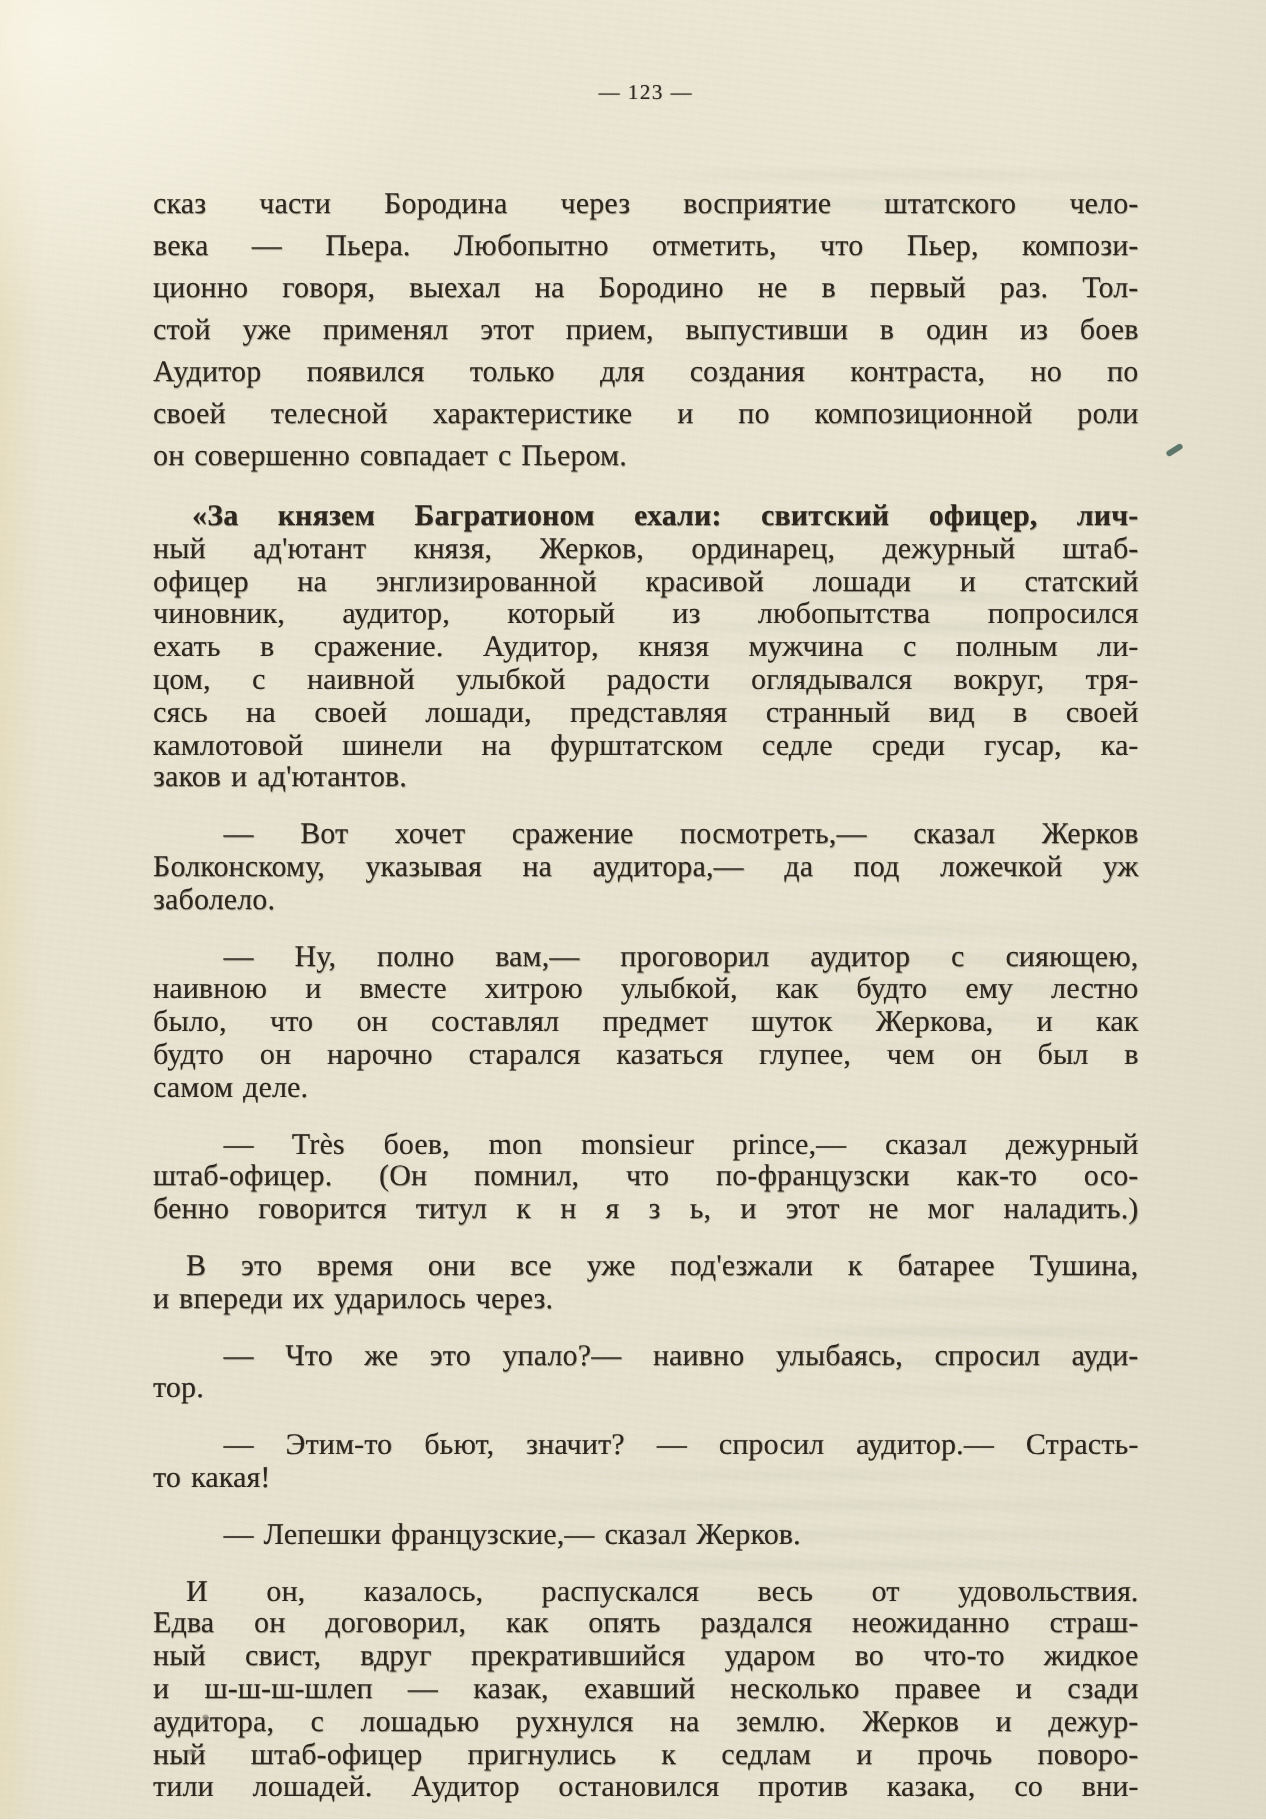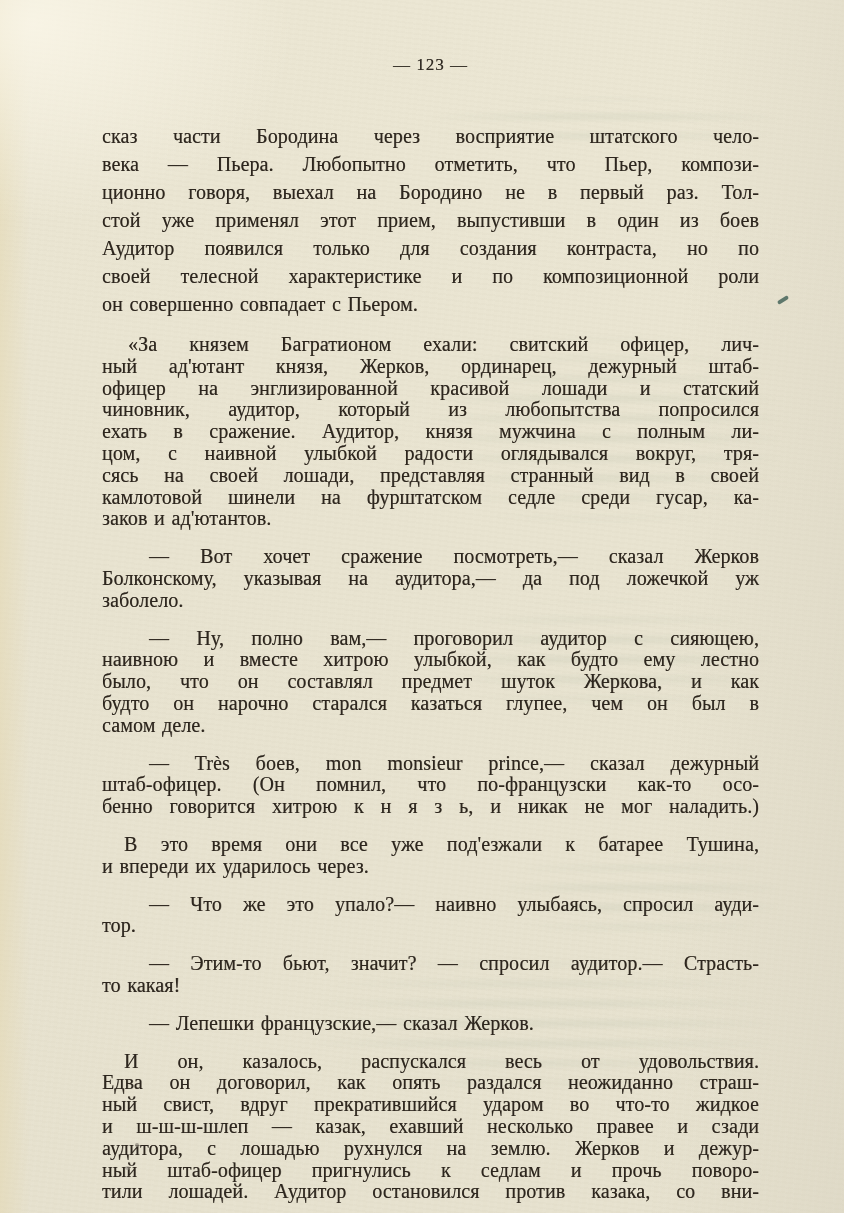--- a/index.html
+++ b/index.html
@@ -20,21 +20,21 @@
       repeating-linear-gradient(7deg, rgba(120,110,80,0.018) 0 2px, rgba(0,0,0,0) 2px 5px),
       repeating-linear-gradient(97deg, rgba(255,255,252,0.03) 0 3px, rgba(0,0,0,0) 3px 7px),
       linear-gradient(180deg, #ebe6d3 0%, #e8e3d0 45%, #e6e1ce 100%);
     color: #2d261e;
   }
 
   .page-number {
     position: absolute;
     left: 86px; top: 55px; width: 689px;
     text-align: center;
-    font-size: 17px;
+    font-size: 14px;
     letter-spacing: 1px;
     color: #2f2a22;
     text-shadow: 0.3px 0.3px 0.6px rgba(47,42,34,0.55);
   }
 
   .text-block {
     position: absolute;
     left: 86px; top: 106px; width: 689px;
     font-size: 20px;
     letter-spacing: 0.1px;
@@ -49,21 +49,21 @@
   .line {
     line-height: 21.8px;
     text-align: justify;
     text-align-last: justify;
     white-space: normal;
   }
   .para--continuation .line { line-height: 28px; }
   .line--end { text-align-last: left; }
 
   .para--continuation .line--first { text-indent: 0; }
-  .para--quote .line--first     { text-indent: 26px; }
+  .para--quote .line--first     { text-indent: 26px; font-weight: bold; }
   .para--narrative .line--first { text-indent: 22px; }
   .para--dialogue .line--first  { text-indent: 47px; }
 
   
   .bleed {
     position: absolute;
     opacity: 0.5;
     filter: blur(2px);
     background: repeating-linear-gradient(0deg,
       rgba(0,0,0,0) 0 13px, rgba(148,165,142,0.22) 13px 20px);
@@ -133,21 +133,21 @@
       <div class="para para--dialogue">
         <div class="line line--first">— Ну, полно вам,— проговорил аудитор с сияющею,</div>
         <div class="line">наивною и вместе хитрою улыбкой, как будто ему лестно</div>
         <div class="line">было, что он составлял предмет шуток Жеркова, и как</div>
         <div class="line">будто он нарочно старался казаться глупее, чем он был в</div>
         <div class="line line--end">самом деле.</div>
       </div>
       <div class="para para--dialogue">
         <div class="line line--first">— Très боев, mon monsieur prince,— сказал дежурный</div>
         <div class="line">штаб-офицер. (Он помнил, что по-французски как-то осо-</div>
-        <div class="line">бенно говорится хитрою к н я з ь, и никак не мог наладить.)</div>
+        <div class="line">бенно говорится титул к н я з ь, и этот не мог наладить.)</div>
       </div>
       <div class="para para--narrative">
         <div class="line line--first">В это время они все уже под'езжали к батарее Тушина,</div>
         <div class="line line--end">и впереди их ударилось через.</div>
       </div>
       <div class="para para--dialogue">
         <div class="line line--first">— Что же это упало?— наивно улыбаясь, спросил ауди-</div>
         <div class="line line--end">тор.</div>
       </div>
       <div class="para para--dialogue">

